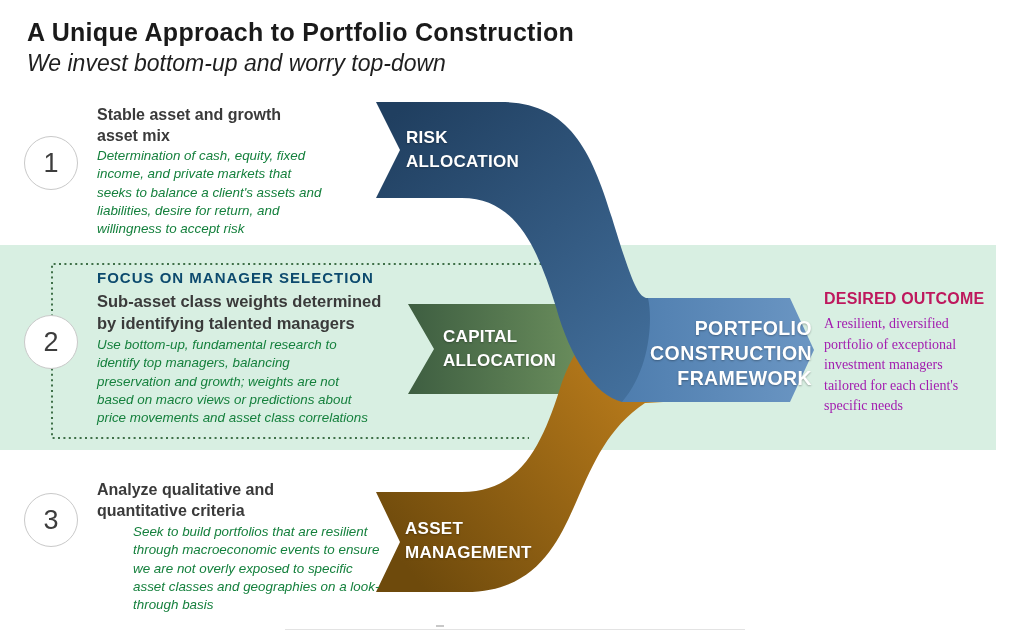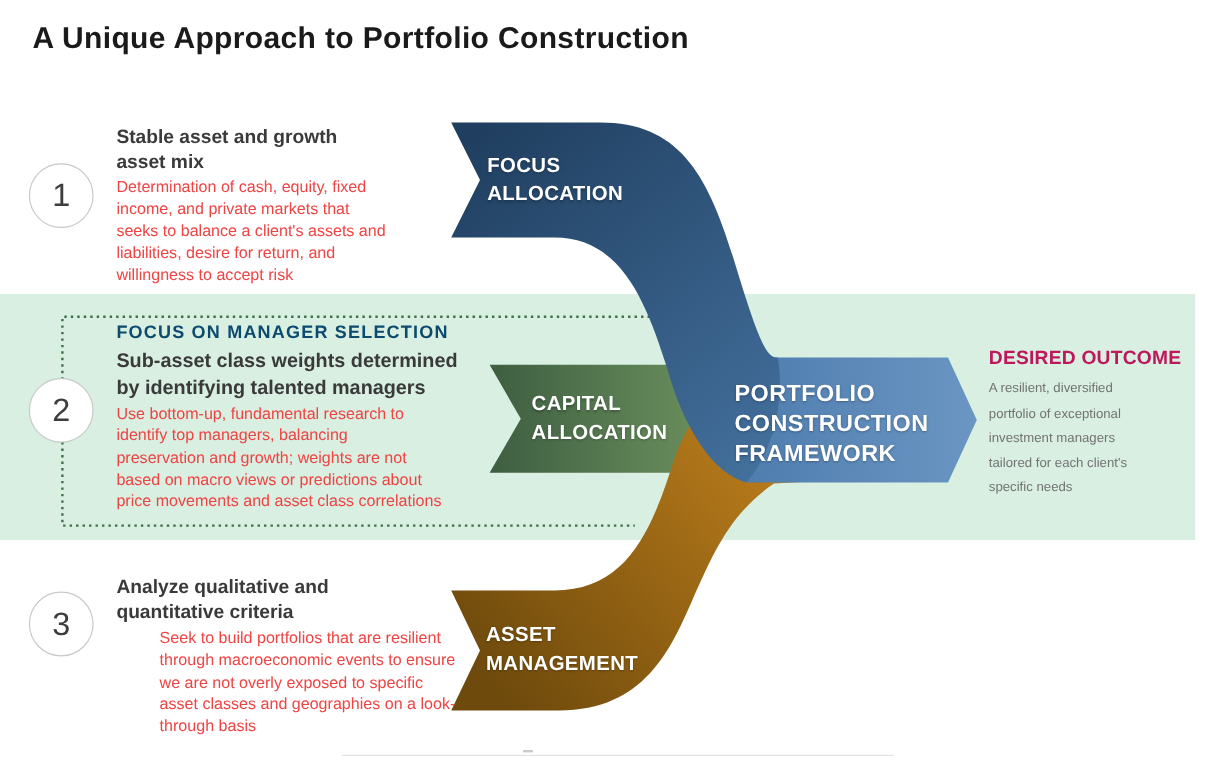--- a/index.html
+++ b/index.html
@@ -14,41 +14,42 @@
   .flow-svg { left:0; top:0; z-index:2; }
   .circle {
     width:54px; height:54px; border-radius:50%; background:#ffffff;
     border:1px solid #c9c9c9; box-sizing:border-box; z-index:5;
     display:flex; align-items:center; justify-content:center;
     font-size:27px; color:#3d3d3d;
   }
   .txt { z-index:6; }
   .pre { white-space:pre-line; }
   .step-head { font-size:16px; font-weight:bold; color:#3a3a3a; line-height:21px; }
-  .step-body { font-size:13.4px; color:#ef4444; line-height:18.3px; }
+  .step-body { font-size:13.4px; color:#15803d; line-height:18.3px;font-style:italic; }
   .kicker { font-size:15px; font-weight:bold; color:#0c4a6e; letter-spacing:1px; }
   .ribbon-label {
     font-size:17px; font-weight:bold; color:#ffffff; line-height:24px;
     text-shadow:0 1px 2px rgba(0,0,0,0.28); letter-spacing:0.3px;
   }
   .framework-label {
-    width:200px; text-align:left; font-size:19.5px; font-weight:bold; color:#ffffff;
+    width:200px; text-align:right; font-size:19.5px; font-weight:bold; color:#ffffff;
     line-height:25px; text-shadow:0 1px 2px rgba(0,0,0,0.3); letter-spacing:0.4px;
   }
   .outcome-title { font-size:16px; font-weight:bold; color:#be185d; letter-spacing:0.2px; }
-  .outcome-body { font-size:11px; color:#737373; line-height:20.6px; }
+  .outcome-body { font-size:14px; color:#a21caf; line-height:20.6px;font-family:Liberation Serif, serif; }
   .footer-line { height:1px; background:#e3e3e3; }
   .footer-dash { height:2px; background:#c8c8c8; }
 </style>
 </head>
 <body>
 
 <div class="canvas">
 
   <div class="abs title txt" style="left:27px; top:18px;">A Unique Approach to Portfolio Construction</div>
+  <div class="abs subtitle txt" style="left:27px; top:50px;">We invest bottom-up and worry top-down</div>
 
   <div class="abs mint-band"></div>
 
   <svg class="abs flow-svg" width="1021" height="634" viewBox="0 0 1021 634">
     <defs>
       <linearGradient id="gBlue" gradientUnits="userSpaceOnUse" x1="400" y1="110" x2="640" y2="400">
         <stop offset="0" stop-color="#203f60"></stop>
         <stop offset="1" stop-color="#44719e"></stop>
       </linearGradient>
       <linearGradient id="gArrow" gradientUnits="userSpaceOnUse" x1="620" y1="350" x2="815" y2="350">
@@ -108,21 +109,21 @@
 price movements and asset class correlations</div>
 
   <div class="abs txt step-head pre" style="left:97px; top:479px;">Analyze qualitative and
 quantitative criteria</div>
   <div class="abs txt step-body pre" style="left:97px; top:523px;margin-left:36px;">Seek to build portfolios that are resilient
 through macroeconomic events to ensure
 we are not overly exposed to specific
 asset classes and geographies on a look-
 through basis</div>
 
-  <div class="abs txt ribbon-label pre" style="left:406px; top:126px;">FOCUS
+  <div class="abs txt ribbon-label pre" style="left:406px; top:126px;">RISK
 ALLOCATION</div>
   <div class="abs txt ribbon-label pre" style="left:443px; top:325px;">CAPITAL
 ALLOCATION</div>
   <div class="abs txt ribbon-label pre" style="left:405px; top:517px;">ASSET
 MANAGEMENT</div>
   <div class="abs txt framework-label pre" style="left:612px; top:316px;">PORTFOLIO
 CONSTRUCTION
 FRAMEWORK</div>
 
   <div class="abs txt outcome-title" style="left:824px; top:290px;">DESIRED OUTCOME</div>

